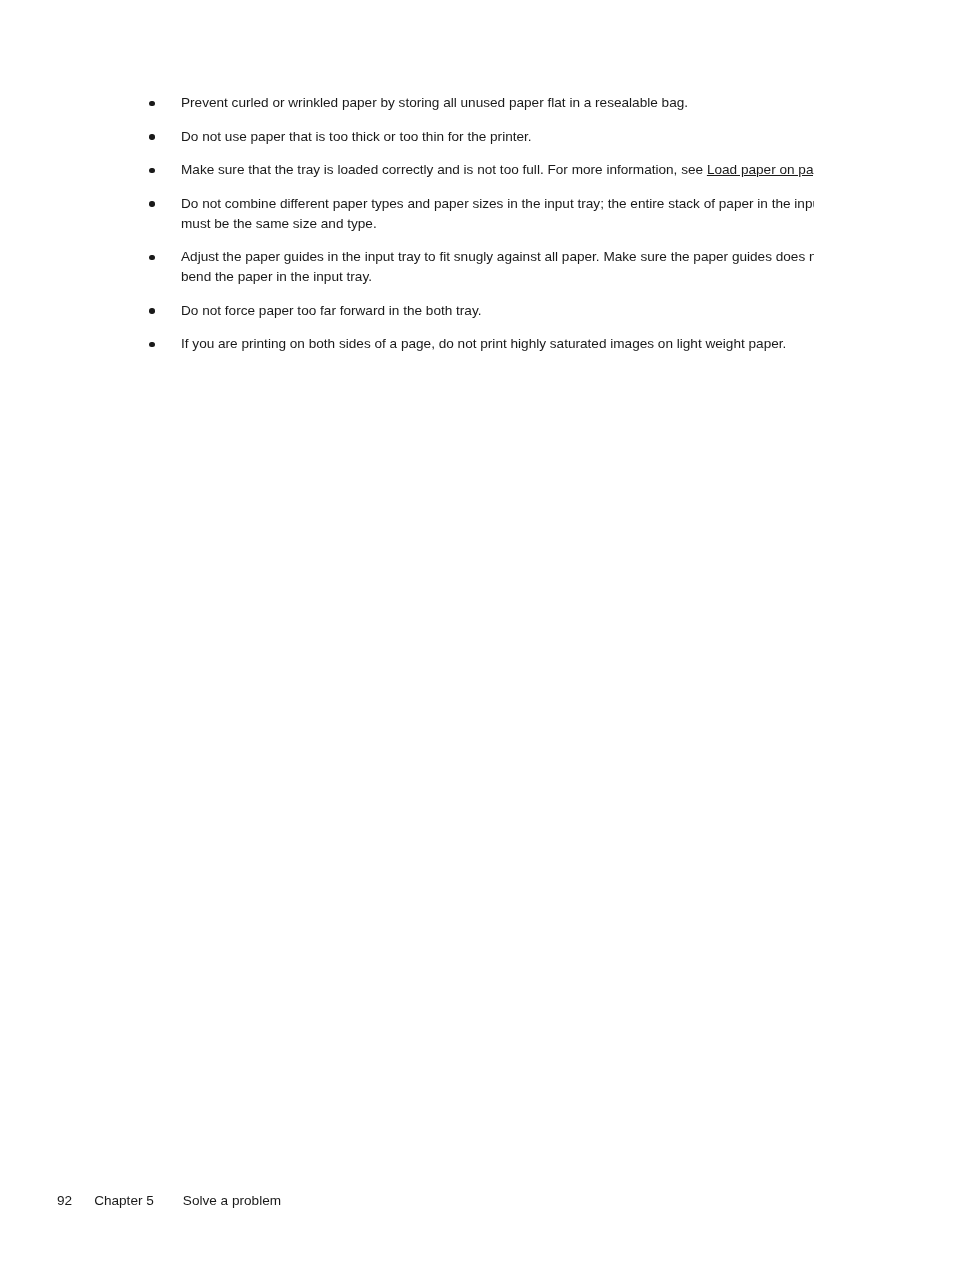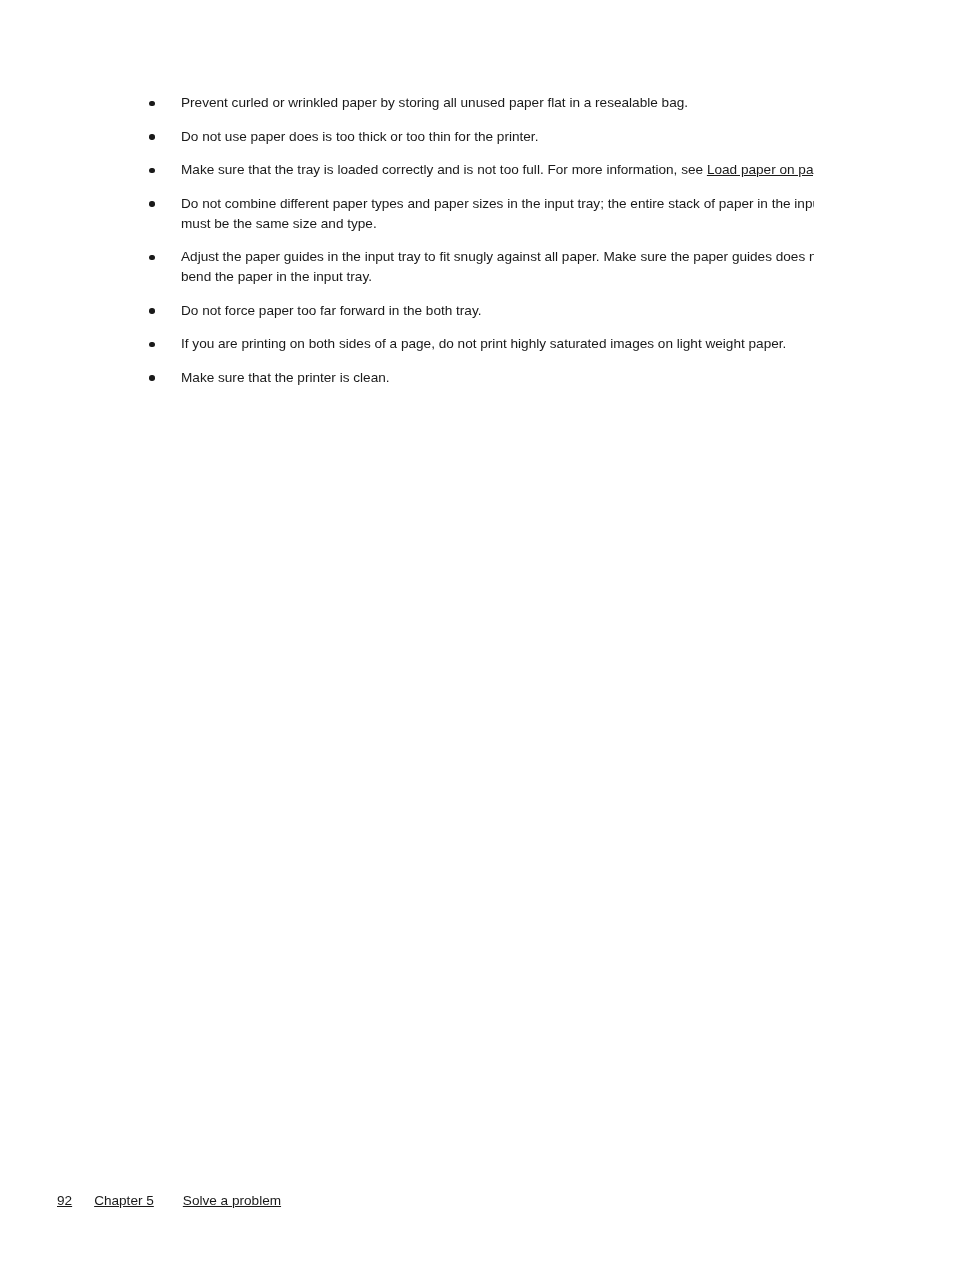--- a/index.html
+++ b/index.html
@@ -43,38 +43,37 @@
   .footer {
     position: absolute;
     left: 57px; top: 1192px;
     width: 810px;
     display: flex;
     justify-content: space-between;
     align-items: baseline;
     font-size: 13.6px;
     line-height: 18px;
   }
-  .footer-left span { display: inline-block; text-decoration: underline; }
+  .footer-left span { display: inline-block; }
   .footer-page-number { margin-right: 22px; }
   .footer-chapter { margin-right: 29px; }
 </style>
 </head>
 <body>
 
 <div class="page">
 
   <ul class="bullet-list" id="bullet-list">
       <li><span>Prevent curled or wrinkled paper by storing all unused paper flat in a resealable bag.</span></li>
-      <li><span>Do not use paper does is too thick or too thin for the printer.</span></li>
+      <li><span>Do not use paper that is too thick or too thin for the printer.</span></li>
       <li><span>Make sure that the tray is loaded correctly and is not too full. For more information, see </span><a class="doc-link" href="#">Load paper on page 11</a><span>.</span></li>
       <li><span>Do not combine different paper types and paper sizes in the input tray; the entire stack of paper in the input tray must be the same size and type.</span></li>
       <li><span>Adjust the paper guides in the input tray to fit snugly against all paper. Make sure the paper guides does not bend the paper in the input tray.</span></li>
       <li><span>Do not force paper too far forward in the both tray.</span></li>
       <li><span>If you are printing on both sides of a page, do not print highly saturated images on light weight paper.</span></li>
-      <li><span>Make sure that the printer is clean.</span></li>
     </ul>
 
   <div class="footer">
     <div class="footer-left">
       <span class="footer-page-number">92</span><span class="footer-chapter">Chapter 5</span><span class="footer-chapter-title">Solve a problem</span>
     </div>
     <span class="footer-right">ENWW</span>
   </div>
 
 </div>

